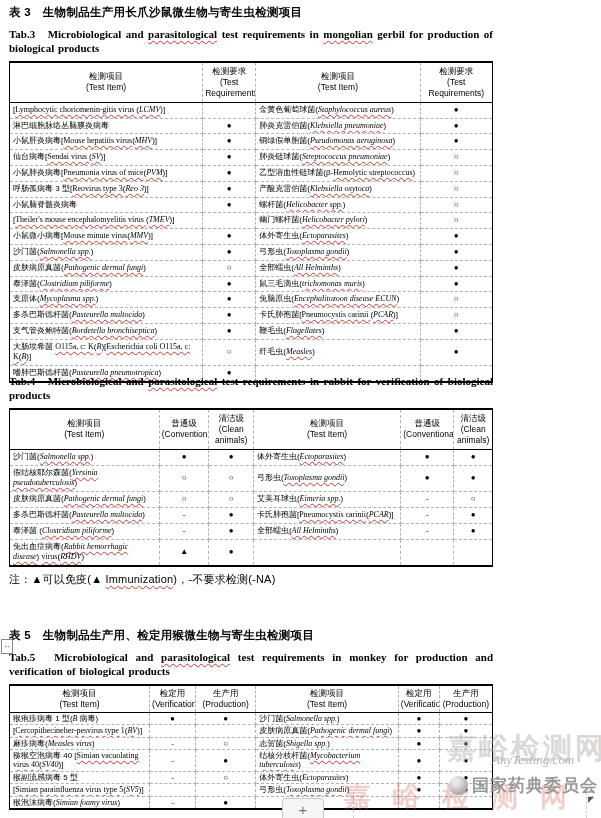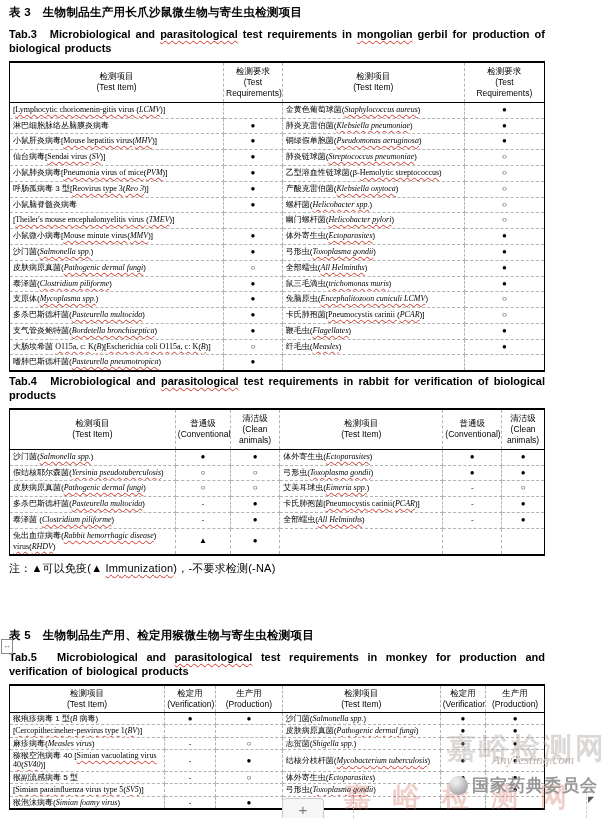--- a/index.html
+++ b/index.html
@@ -1,23 +1,23 @@
 <!DOCTYPE html>
 <html><head>
 <meta charset="utf-8">
 <style>
   html,body{margin:0;padding:0}
   body{width:601px;height:818px;position:relative;overflow:hidden;background:#fff;
        color:#000;font-family:"Liberation Sans",sans-serif}
-  .sec{position:absolute;left:9px;width:536px}
+  .sec{position:absolute;left:9px;width:484px}
   #sec1{top:5px}
   #sec2{top:374px}
   #sec3{top:628px}
   .cnt{font-size:11.5px;font-weight:700;letter-spacing:.3px;margin:0 0 7px 0;white-space:nowrap}
-  .ent{font-family:Liberation Sans, sans-serif;font-size:11px;font-weight:700;
+  .ent{font-family:Liberation Serif, serif;font-size:11px;font-weight:700;
        text-align:justify;margin:0 0 5px 0;line-height:1.3;word-spacing:1px}
   table.dtbl{width:100%;border-collapse:collapse;table-layout:fixed;
        border:1px solid #000;border-top:2px solid #000;border-bottom:2px solid #000}
   .dtbl th,.dtbl td{border:1px dashed #b3b3b3;overflow:hidden;vertical-align:middle}
   .dtbl thead th{border-bottom:1px solid #000;font-weight:400;text-align:center;
        white-space:pre-line;font-size:8.5px;line-height:1.3;padding:3px 2px}
   .dtbl td.lbl{text-align:left;padding:2px 3px;font-size:8px;line-height:1.35}
   .dtbl td.sym{text-align:center;padding:2px 0;font-size:8px;line-height:1.35}
   .t5 td.lbl,.t5 td.sym{padding:1px 3px;line-height:1.18}
   .t5 thead th{padding:2px}
@@ -141,21 +141,21 @@
         </tr>
         <tr>
           <td class="lbl">泰泽菌(<span class="la sq it">Clostridium piliforme</span>)</td>
           <td class="sym">●</td>
           <td class="lbl">鼠三毛滴虫(<span class="la sq it">trichomonas muris</span>)</td>
           <td class="sym">●</td>
         </tr>
         <tr>
           <td class="lbl">支原体(<span class="la sq it">Mycoplasma spp.</span>)</td>
           <td class="sym">●</td>
-          <td class="lbl">兔脑原虫(<span class="la sq it">Encephalitozoon cuniculi LCMV</span>)</td>
+          <td class="lbl">兔脑原虫(<span class="la sq it">Encephalitozoon disease ECUN</span>)</td>
           <td class="sym">○</td>
         </tr>
         <tr>
           <td class="lbl">多杀巴斯德杆菌(<span class="la sq it">Pasteurella multocida</span>)</td>
           <td class="sym">●</td>
           <td class="lbl">卡氏肺孢菌[<span class="la sq">Pneumocystis carinii </span>(<span class="la sq it">PCAR</span>)]</td>
           <td class="sym">○</td>
         </tr>
         <tr>
           <td class="lbl">支气管炎鲍特菌(<span class="la sq it">Bordetella bronchiseptica</span>)</td>

